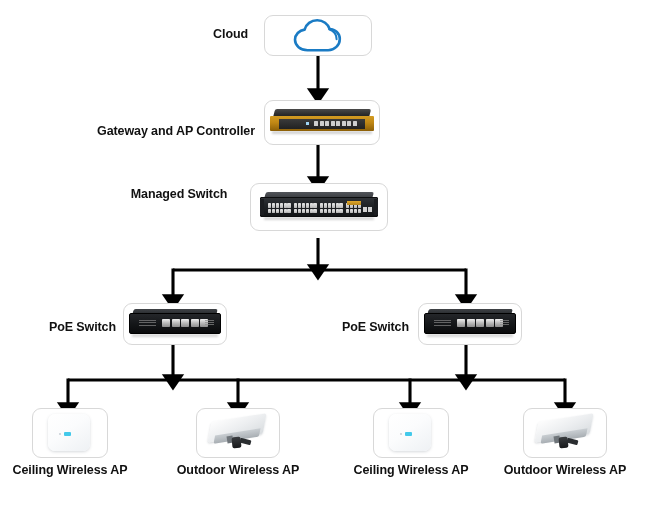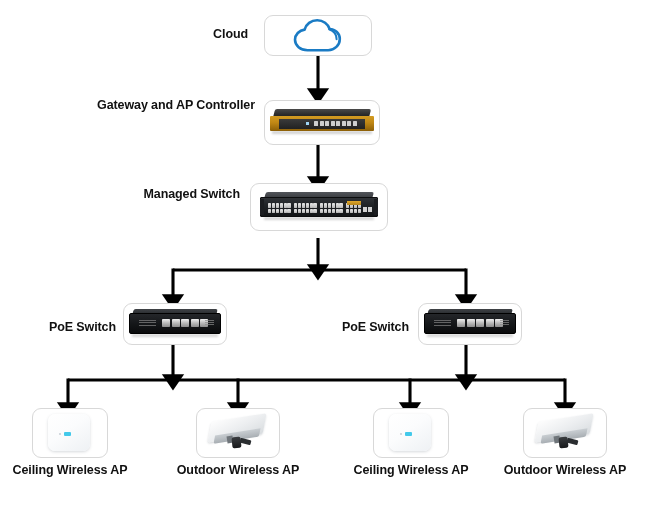--- a/index.html
+++ b/index.html
@@ -365,21 +365,21 @@
     <div class="card-inner">
       <svg class="cloud-icon" viewBox="0 0 58 38">
         <path d="M18.5,33.2 C11.4,33.2 6.0,28.6 6.0,22.8 C6.0,17.6 10.2,13.3 15.6,12.6
                  C17.0,7.2 22.1,3.2 28.2,3.2 C34.1,3.2 39.1,6.9 40.7,12.0
                  C46.3,12.2 50.8,16.6 50.8,22.0 C50.8,28.2 45.6,33.2 39.2,33.2 Z" fill="#ffffff" stroke="#1a7bc4" stroke-width="2.6" stroke-linejoin="round"></path>
         <path d="M40.2,12.4 C44.6,14.0 47.6,17.8 47.6,22.3" fill="none" stroke="#1a7bc4" stroke-width="2.0" stroke-linecap="round"></path>
       </svg>
     </div>
   </div>
 
-  <div class="label right-aligned" style="left:75px; top:98px; width:180px;">Gateway and AP Controller</div>
+  <div class="label right-aligned" style="left:75px; top:124px; width:180px;">Gateway and AP Controller</div>
   <div class="card" style="left:264px; top:100px; width:116px; height:45px;">
     <div class="card-inner">
       <div class="gateway">
         <div class="gw-shadow"></div>
         <div class="gw-top"></div>
         <div class="gw-body"></div>
         <div class="gw-face"></div>
         <div class="gw-led"></div>
         <div class="gw-ports">
           <div class="gw-port"></div>
@@ -388,21 +388,21 @@
             <div class="gw-port"></div>
           <div class="gw-port"></div>
             <div class="gw-port"></div>
           <div class="gw-port"></div>
             <div class="gw-port"></div>
         </div>
       </div>
     </div>
   </div>
 
-  <div class="label right-aligned" style="left:118px; top:187px; width:122px;">Managed Switch</div>
+  <div class="label right-aligned" style="left:118px; top:187px; width:122px;text-align:center;">Managed Switch</div>
   <div class="card" style="left:250px; top:183px; width:138px; height:48px;">
     <div class="card-inner">
       <div class="rackswitch">
         <div class="rs-shadow"></div>
         <div class="rs-top"></div>
         <div class="rs-body"></div>
         <div class="rs-ears-l"></div>
         <div class="rs-ears-r"></div>
 
         <div class="rs-portblock" style="left:8px; top:11px;">

